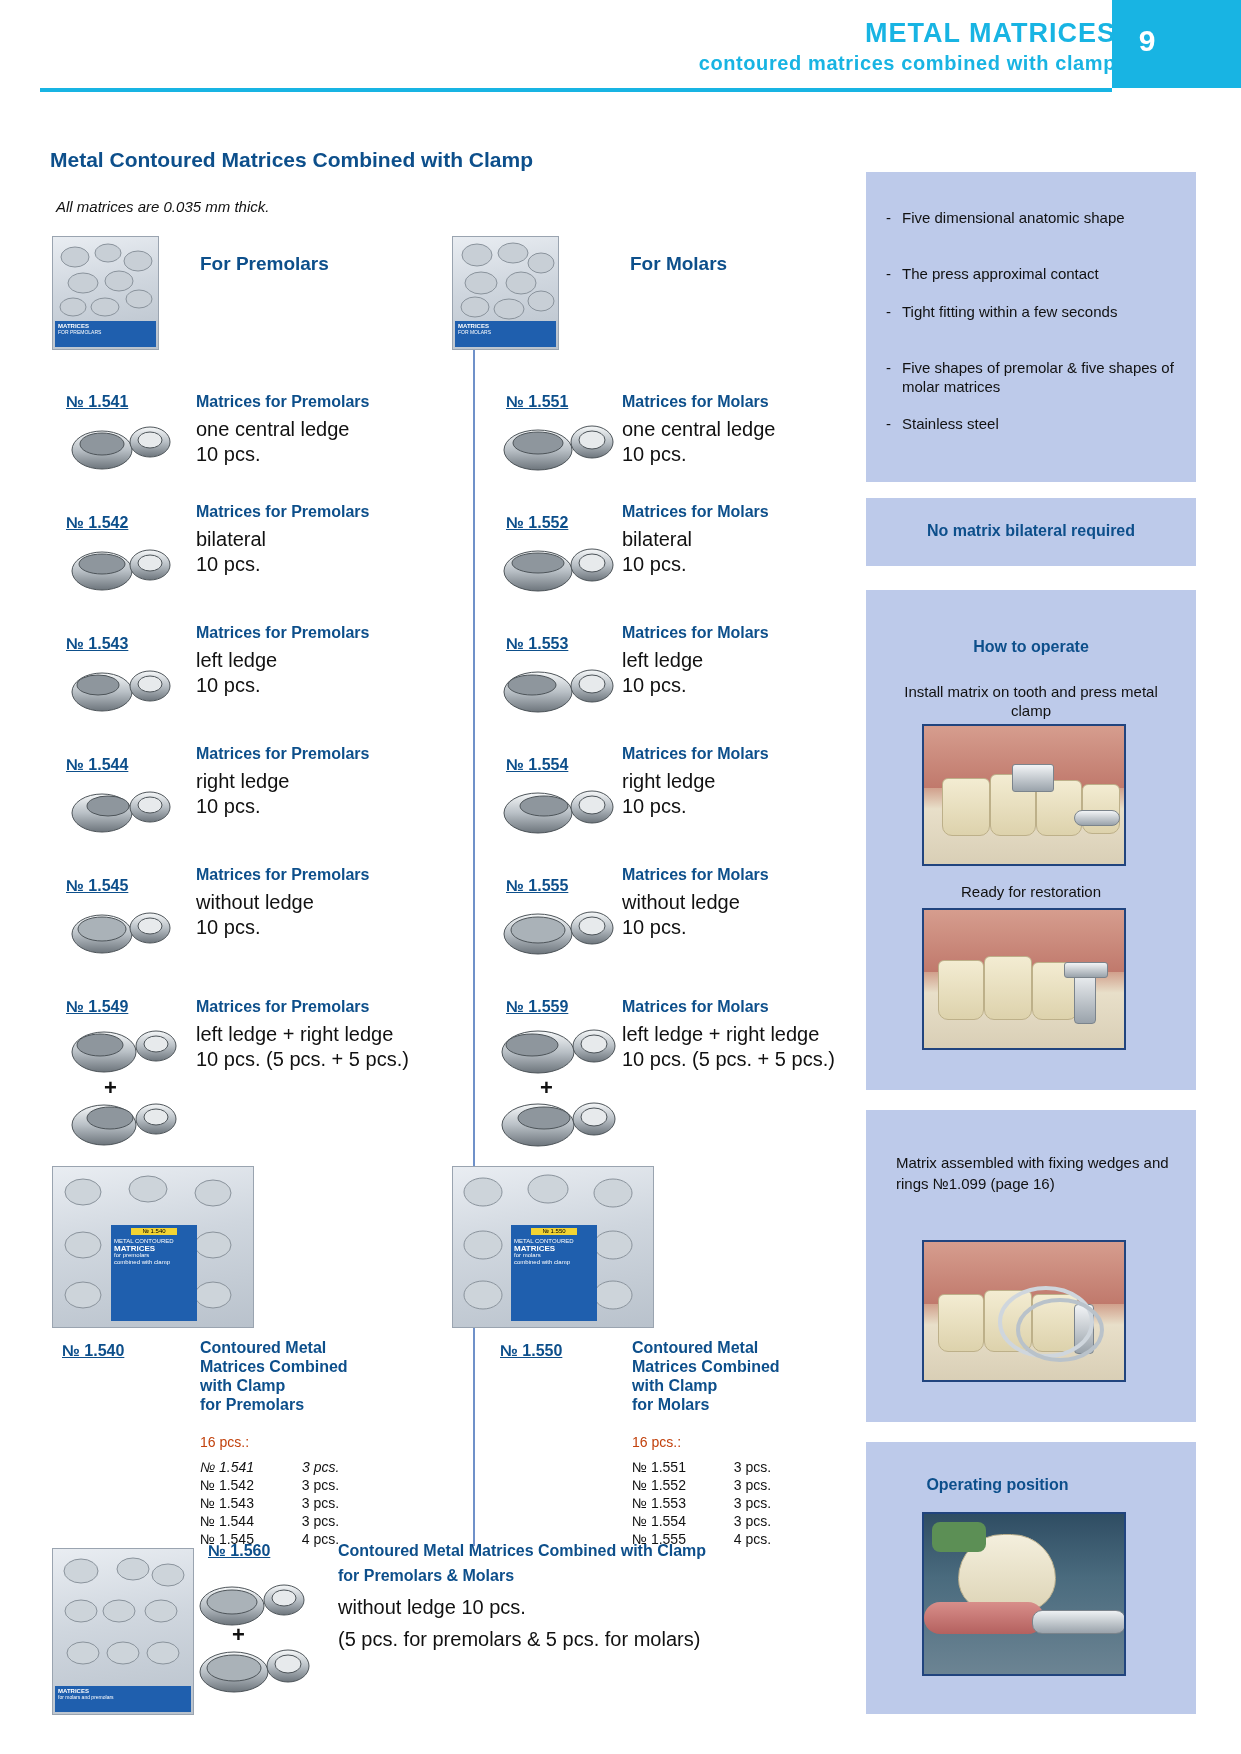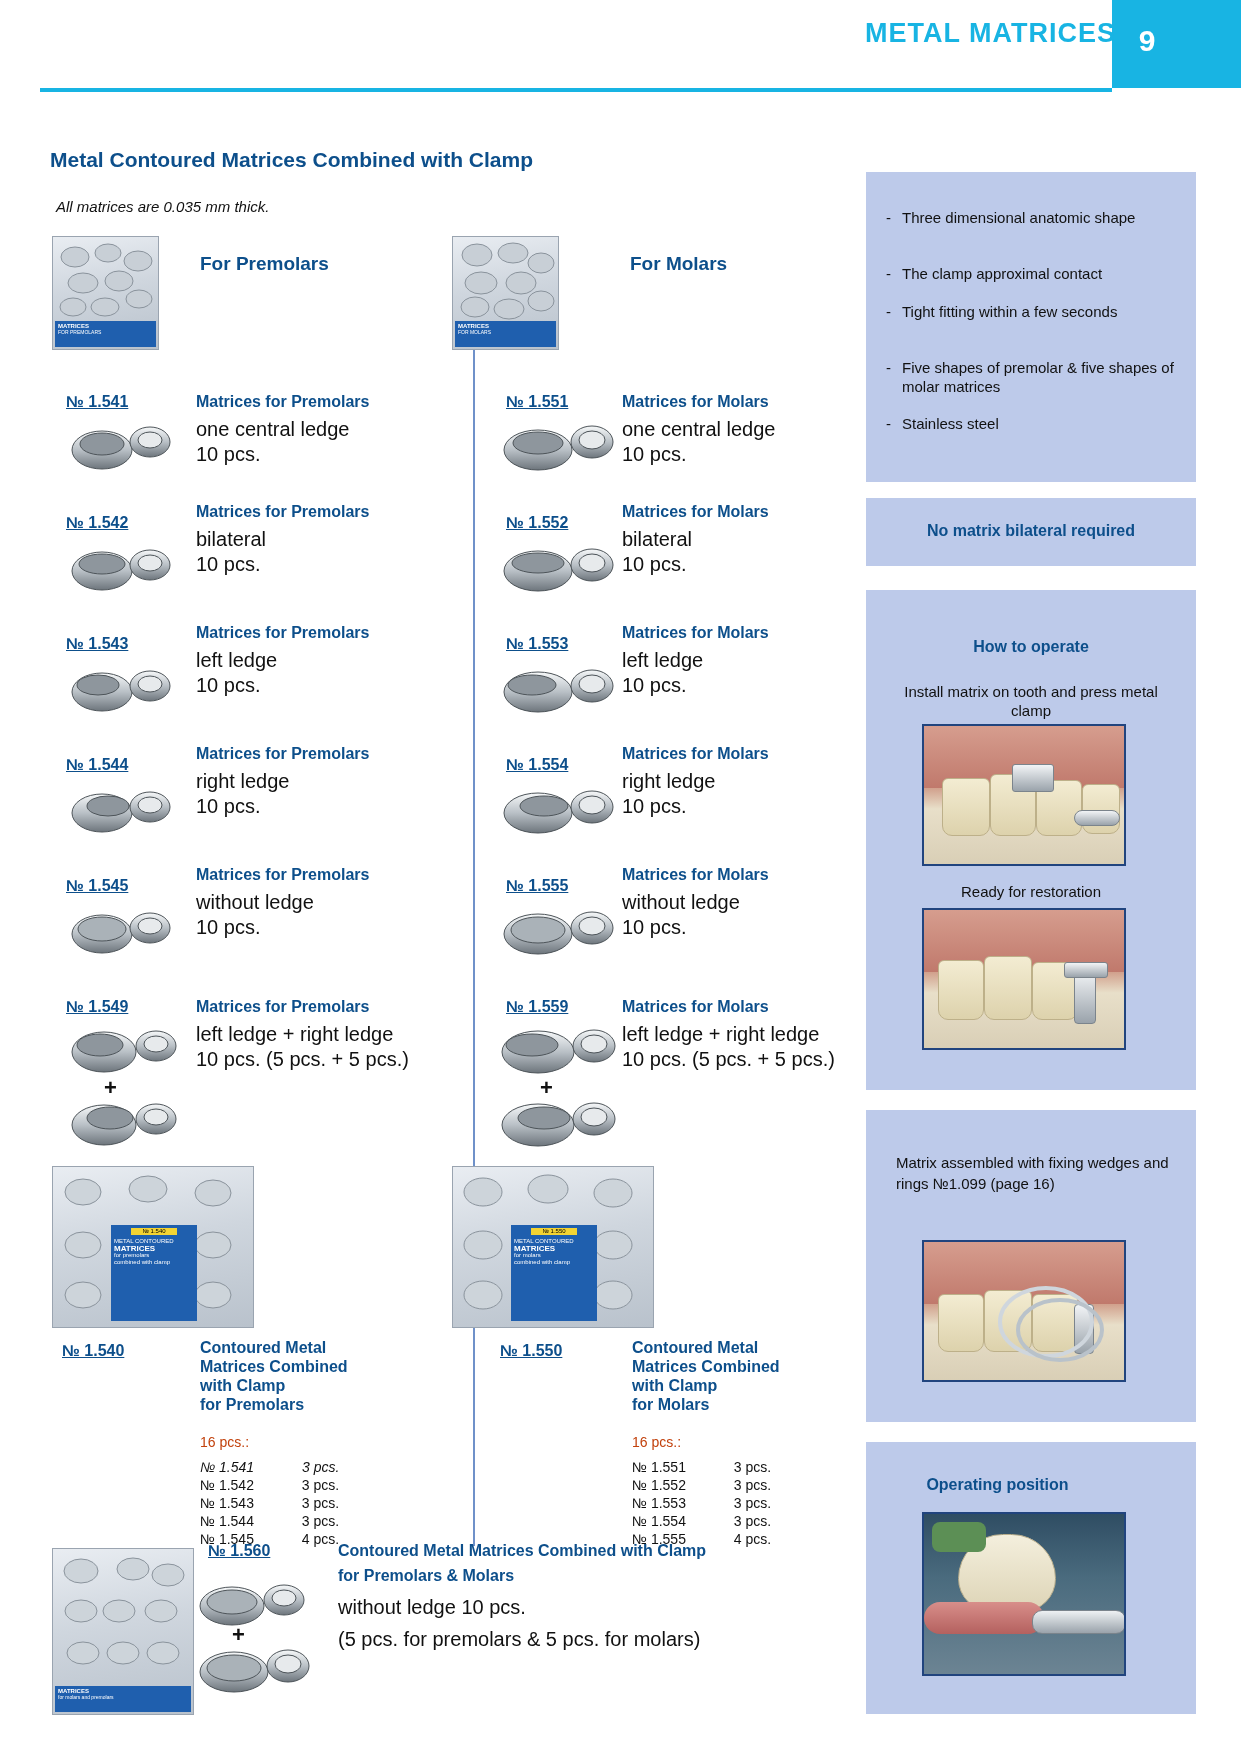--- a/index.html
+++ b/index.html
@@ -120,20 +120,21 @@
   .plus{
     position:absolute;font-size:22px;font-weight:bold;color:#111;
   }
 </style>
 </head>
 <body>
 
 <div class="header">
   <div class="header-pagebox"></div>
   <div class="header-title">METAL MATRICES</div>
+  <div class="header-sub">contoured matrices combined with clamp</div>
   <div class="header-pagenum">9</div>
   <div class="header-rule"></div>
 </div>
 
 <div class="page-title">Metal Contoured Matrices Combined with Clamp</div>
 <div class="thickness-note">All matrices are 0.035 mm thick.</div>
 
 <div class="divider-v"></div>
 
 <div class="photo box-photo" style="left:52px;top:236px;width:105px;height:112px;">
@@ -498,25 +499,25 @@
 
 <div class="code" style="left:208px;top:1542px;">№ 1.560</div>
 <div class="prod-title" style="left:338px;top:1542px;">Contoured Metal Matrices Combined with Clamp</div>
 <div class="prod-title" style="left:338px;top:1567px;">for Premolars &amp; Molars</div>
 <div class="prod-line" style="left:338px;top:1596px;">without ledge 10 pcs.</div>
 <div class="prod-line" style="left:338px;top:1628px;">(5 pcs.  for premolars &amp;  5 pcs. for molars)</div>
 
 <div class="panel" style="left:866px;top:172px;width:330px;height:310px;"></div>
 <div class="bullet" style="left:886px;top:208px;width:292px;">
   <span style="position:absolute;left:0;">-</span>
-  <span style="display:block;margin-left:16px;">Three dimensional anatomic shape</span>
+  <span style="display:block;margin-left:16px;">Five dimensional anatomic shape</span>
 </div>
 <div class="bullet" style="left:886px;top:264px;width:292px;">
   <span style="position:absolute;left:0;">-</span>
-  <span style="display:block;margin-left:16px;">The clamp approximal contact</span>
+  <span style="display:block;margin-left:16px;">The press approximal contact</span>
 </div>
 <div class="bullet" style="left:886px;top:302px;width:292px;text-align:justify;">
   <span style="position:absolute;left:0;">-</span>
   <span style="display:block;margin-left:16px;">Tight  fitting    within  a  few seconds</span>
 </div>
 <div class="bullet" style="left:886px;top:358px;width:292px;">
   <span style="position:absolute;left:0;">-</span>
   <span style="display:block;margin-left:16px;">Five  shapes  of  premolar  &amp;  five shapes of molar matrices</span>
 </div>
 <div class="bullet" style="left:886px;top:414px;width:292px;">

